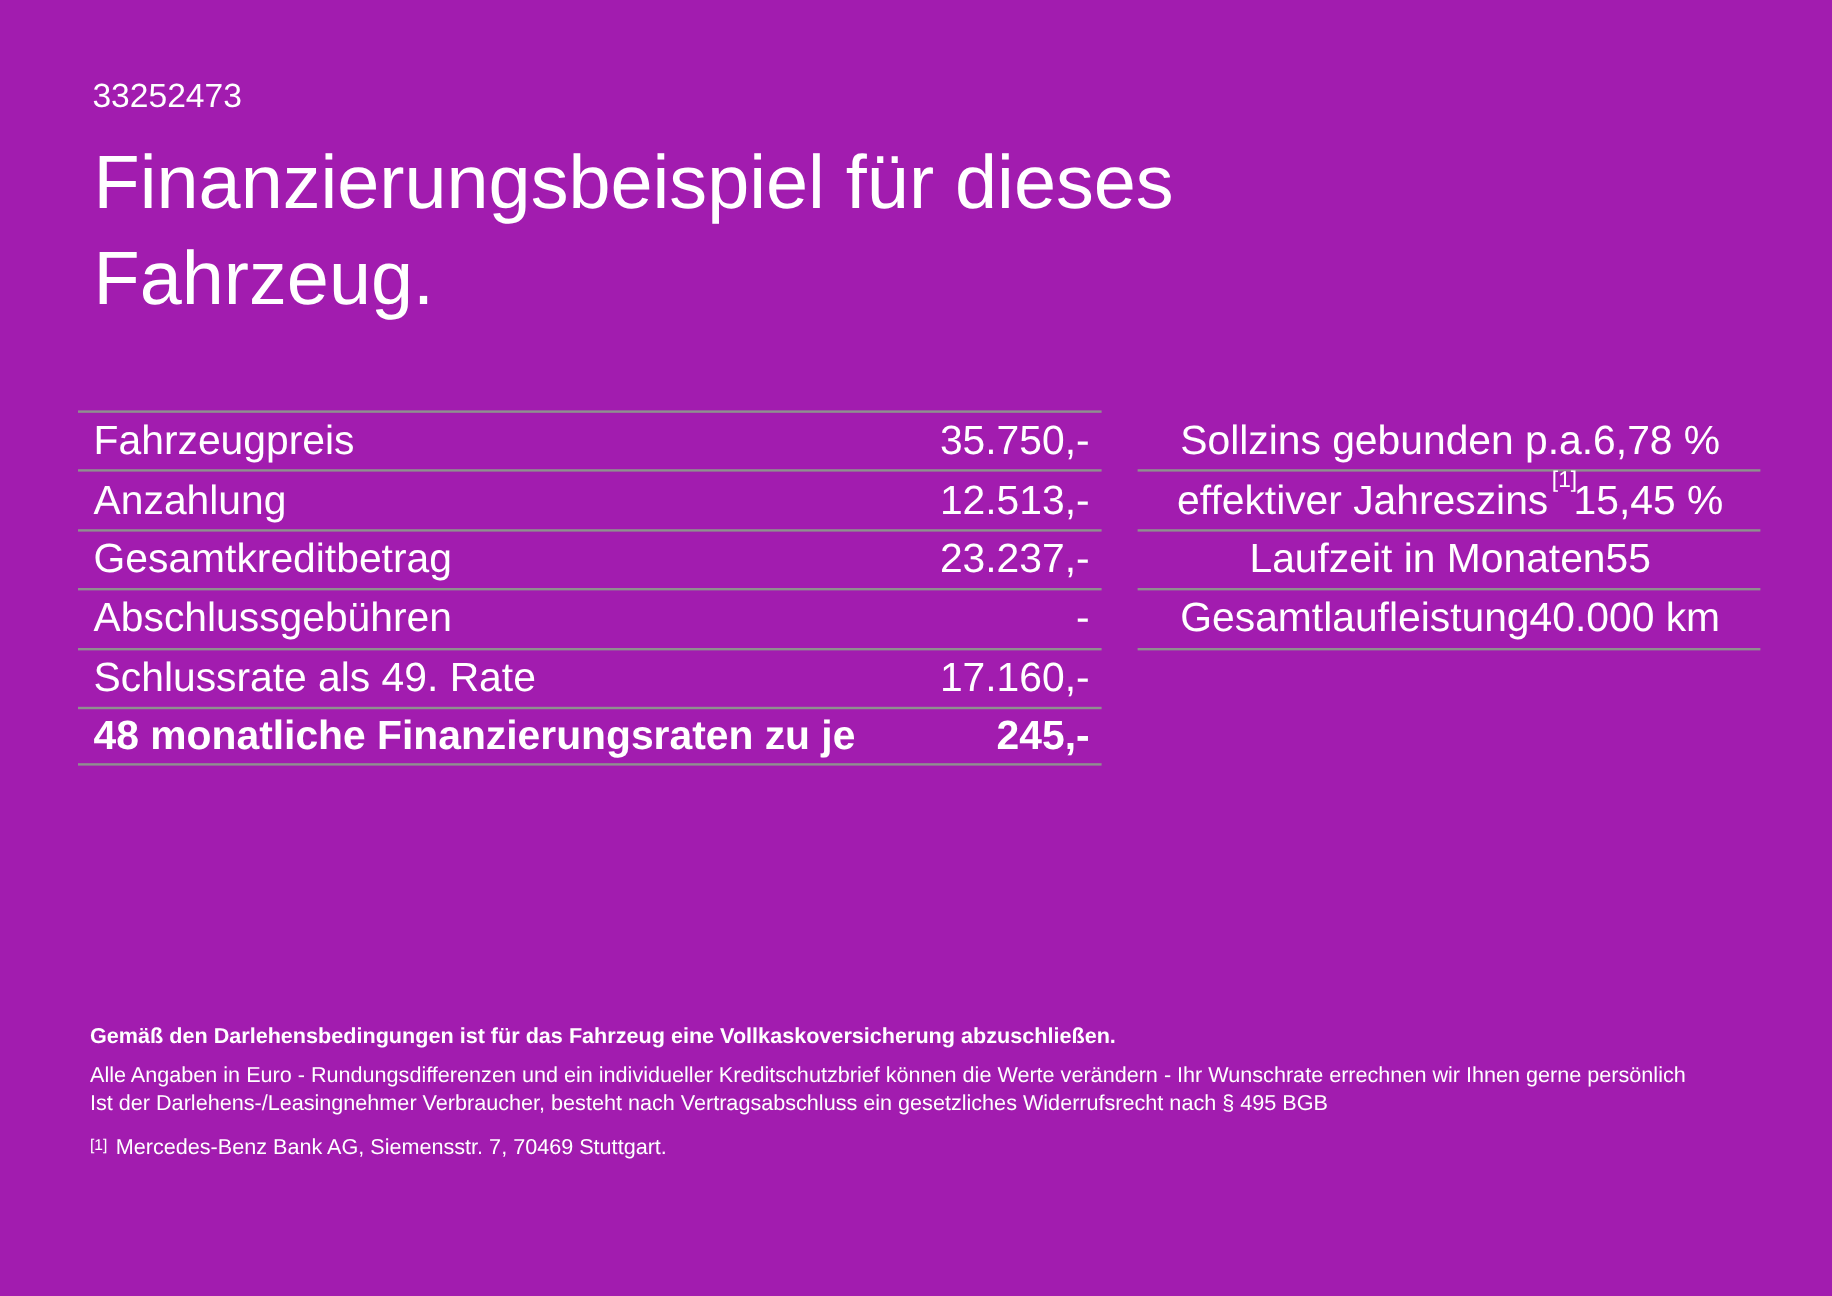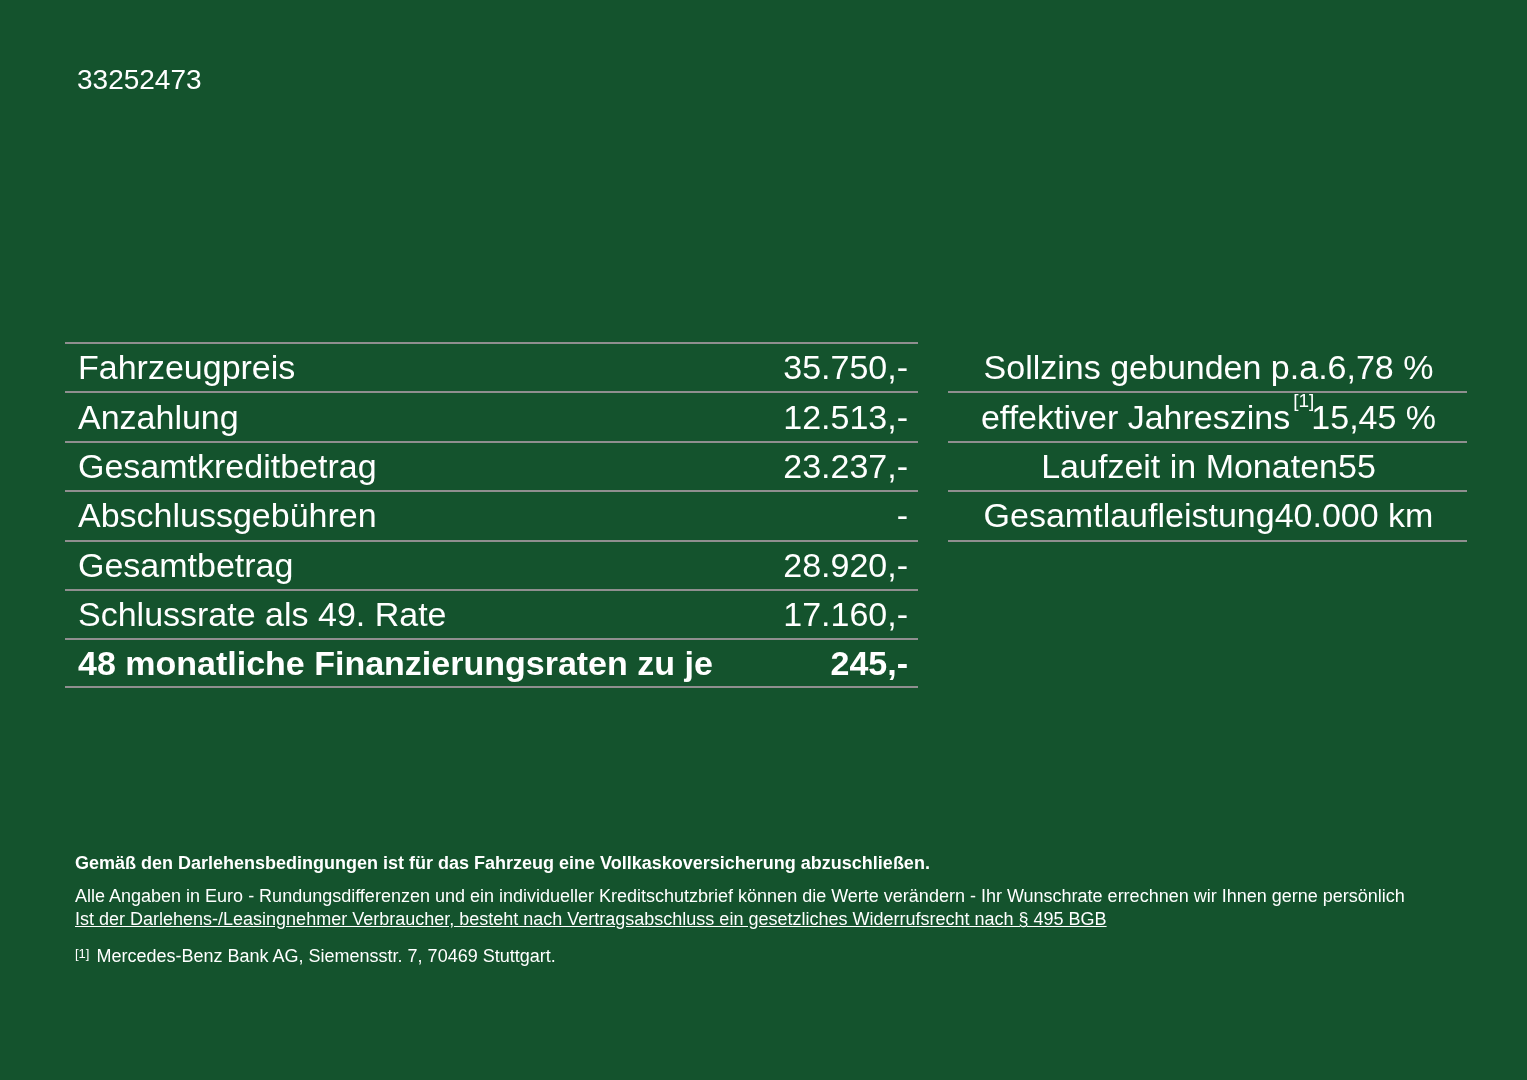--- a/index.html
+++ b/index.html
@@ -4,21 +4,21 @@
 <style>
   * { margin: 0; padding: 0; box-sizing: border-box; }
   html, body {
     width: 1527px; height: 1080px;
     background: #000;
     font-family: "Liberation Sans", "DejaVu Sans", sans-serif;
     color: #fff;
     overflow: hidden;
     position: relative;
   }
-  .page { position: absolute; inset: 0; background: #14532d; }
+  .page { position: absolute; inset: 0; background: #a21caf; }
 
   .doc-id {
     position: absolute; left: 77px; top: 64px;
     font-size: 28px; font-weight: 400; color: #fff;
   }
 
   .title {
     position: absolute; left: 78px; top: 112px;
     max-width: 1060px;
     font-size: 63px; line-height: 80px; font-weight: 400;
@@ -61,57 +61,54 @@
     font-size: 19px; line-height: 0;
     position: relative; top: -9px; left: 3px;
   }
 
   .footer {
     position: absolute; left: 75px; top: 853px; width: 1400px;
     font-size: 18px; line-height: 21px; color: #fff;
   }
   .footer .f-line1 { font-weight: 700; margin-bottom: 12px; }
   .footer .f-line2 { font-weight: 400; margin-bottom: 2px; }
-  .footer .f-line3 { font-weight: 400; margin-bottom: 16px; text-decoration: underline; }
+  .footer .f-line3 { font-weight: 400; margin-bottom: 16px; }
   .footer .f-footnote { font-weight: 400; }
   .footer .f-footnote .marker {
     font-size: 13px;
     position: relative; top: -4px;
     margin-right: 7px;
   }
 </style>
 </head>
 <body>
 
 <div class="page">
 
   <div class="doc-id">33252473</div>
 
+  <h1 class="title">Finanzierungsbeispiel für dieses Fahrzeug.</h1>
 
 
   <div class="finance-table">
     <div class="f-row">
       <span class="label">Fahrzeugpreis</span>
       <span class="value">35.750,-</span>
     </div>
     <div class="f-row">
       <span class="label">Anzahlung</span>
       <span class="value">12.513,-</span>
     </div>
     <div class="f-row">
       <span class="label">Gesamtkreditbetrag</span>
       <span class="value">23.237,-</span>
     </div>
     <div class="f-row">
       <span class="label">Abschlussgebühren</span>
       <span class="value">-</span>
-    </div>
-    <div class="f-row">
-      <span class="label">Gesamtbetrag</span>
-      <span class="value">28.920,-</span>
     </div>
     <div class="f-row">
       <span class="label">Schlussrate als 49. Rate</span>
       <span class="value">17.160,-</span>
     </div>
     <div class="f-row bold">
       <span class="label">48 monatliche Finanzierungsraten zu je</span>
       <span class="value">245,-</span>
     </div>
   </div>

